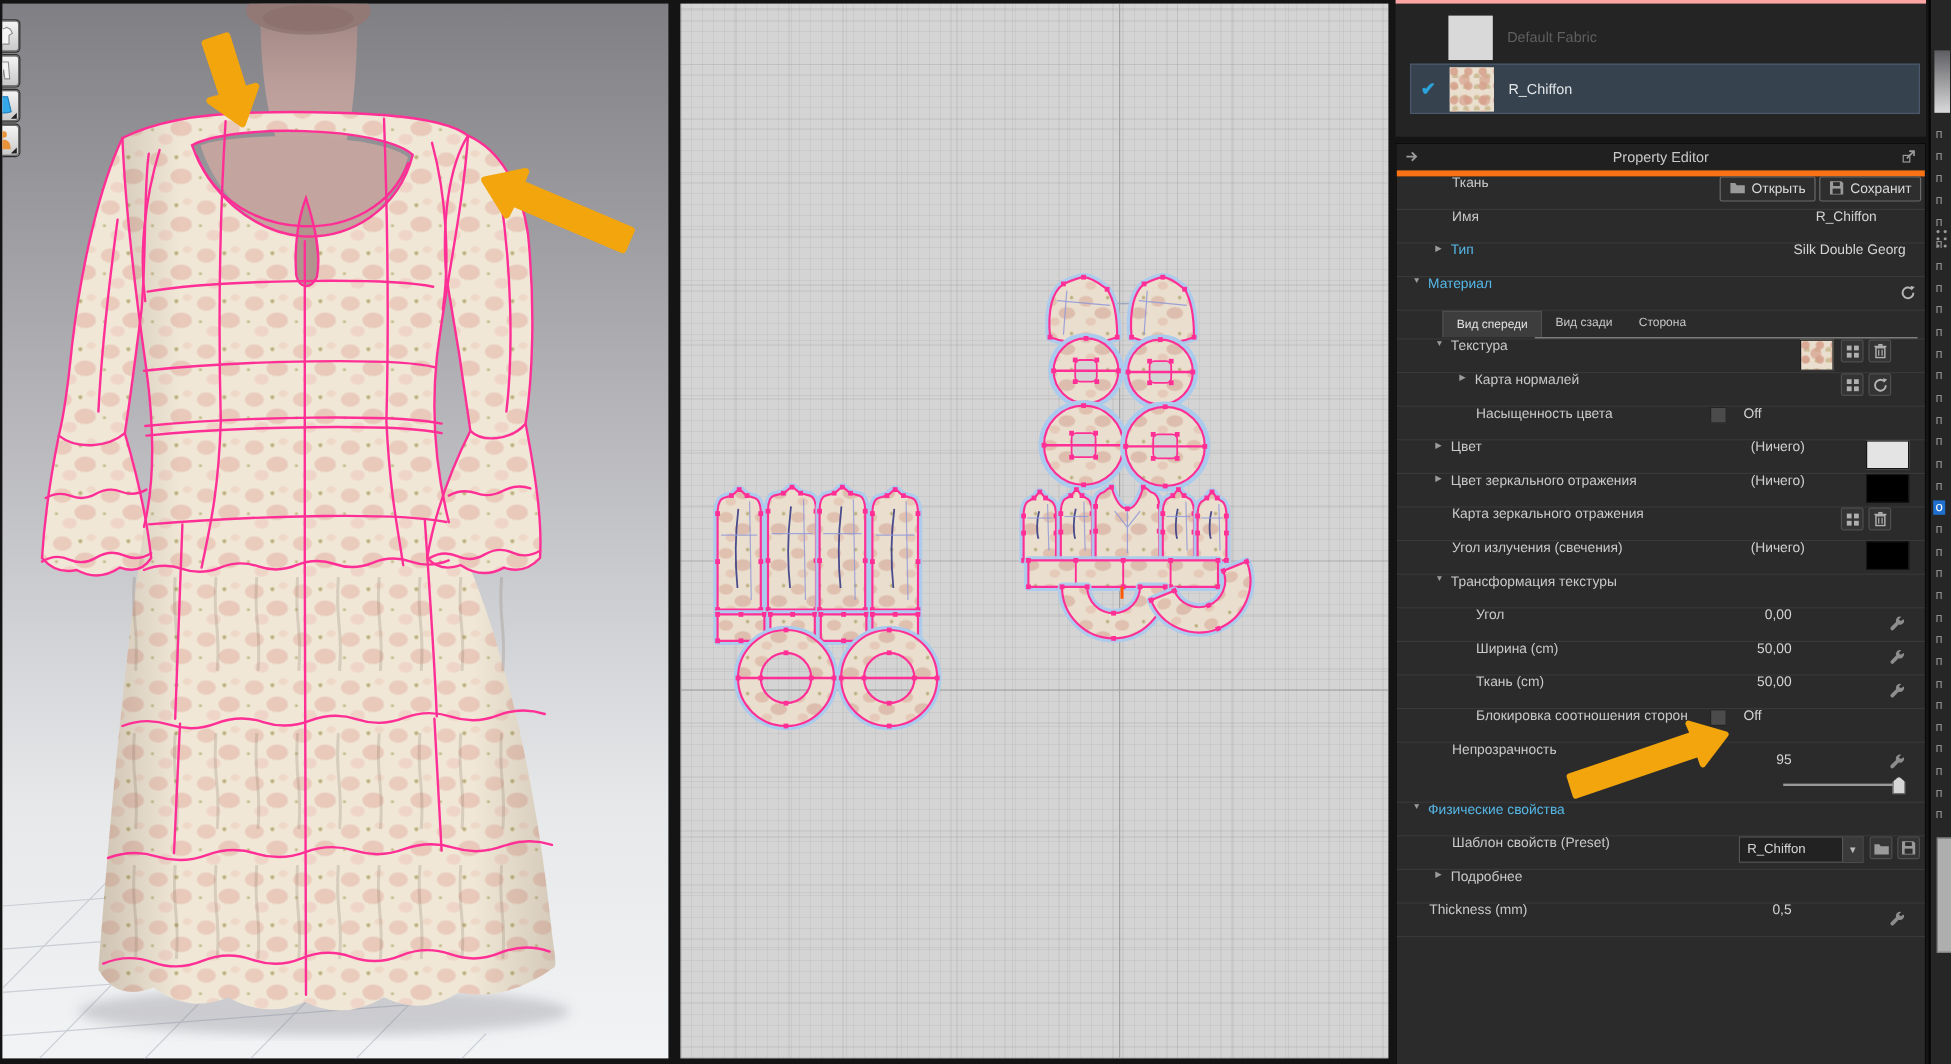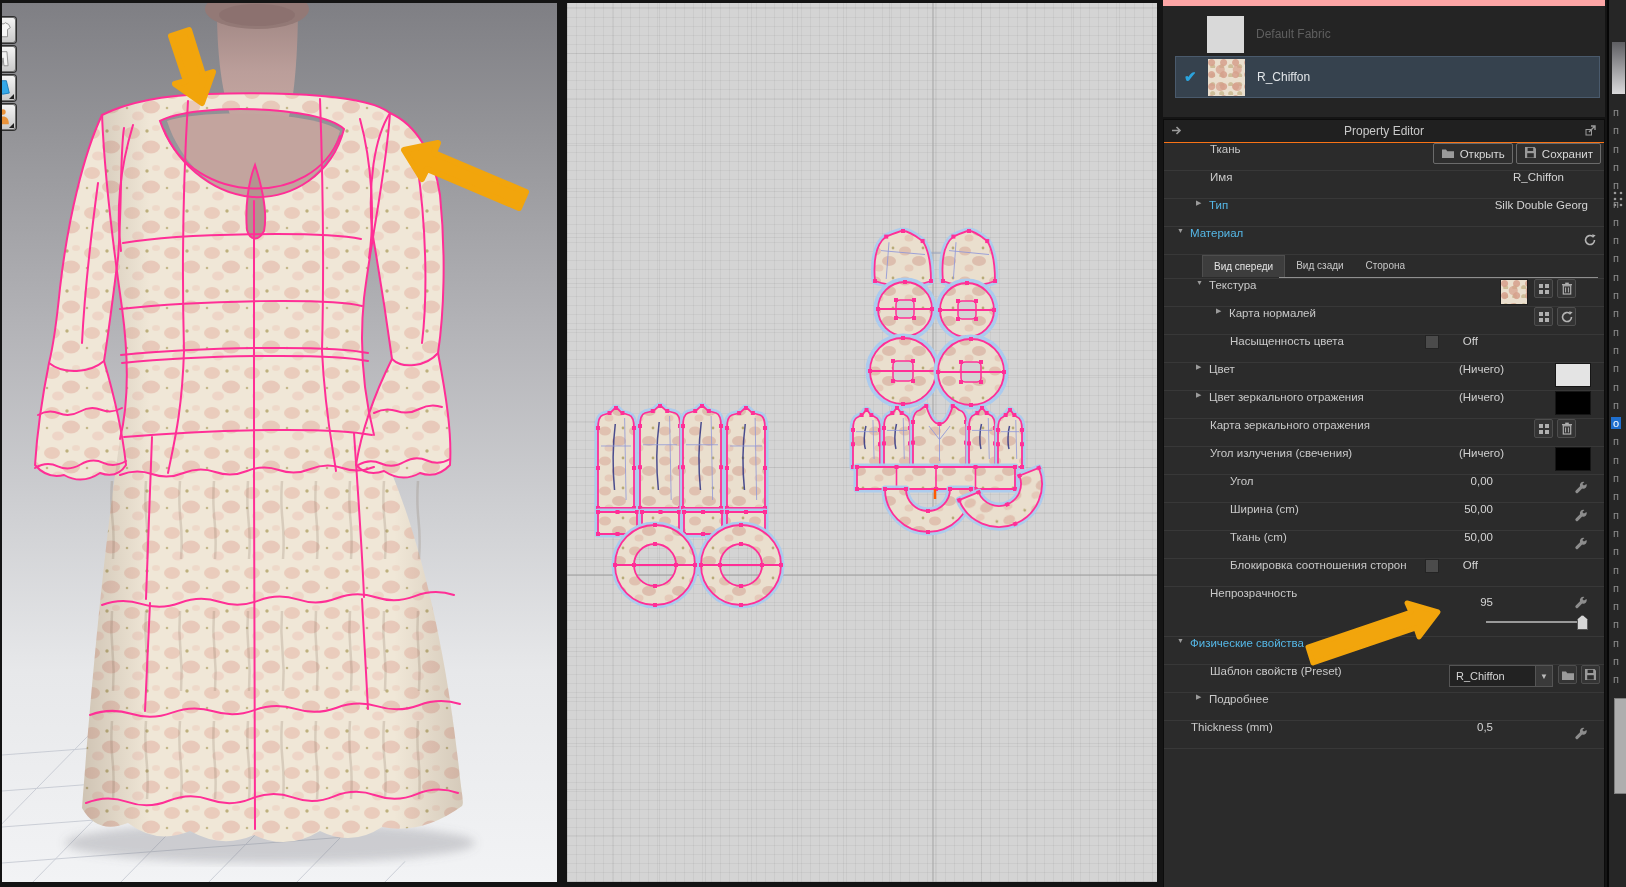--- a/index.html
+++ b/index.html
@@ -17,56 +17,56 @@
   #scene2d,#scene3d{position:absolute;left:0;top:0;}
   
   #toolbar3d{position:absolute;left:-12px;top:14px;width:26px;z-index:5;}
   .tb-btn{width:24px;height:24px;margin-bottom:3px;border:1px solid #6e6e6e;border-radius:3px;
     background:linear-gradient(180deg,#f4f4f4,#c9c9c9);position:relative;box-shadow:0 0 0 1px #2e2e2e;}
   .tb-btn .corner{position:absolute;right:1px;bottom:1px;width:0;height:0;
     border-left:5px solid transparent;border-bottom:5px solid #222;}
   .tb-btn svg{position:absolute;left:3px;top:3px;}
   
   #fabricPanel{position:absolute;left:1163px;top:0;width:442px;height:111px;background:#242424;
-    border-top:6px solid #fca5a5;}
+    border-top:3px solid #fca5a5;}
   .fab-row{position:absolute;left:12px;right:5px;height:40px;display:flex;align-items:center;}
   .fab-row.sel{background:#36424e;border:1px solid #4a5a6c;}
   .fab-check{width:22px;margin-left:8px;color:#2ba3dd;font-size:15px;font-weight:bold;}
   .fab-thumb{width:37px;height:37px;margin-left:2px;flex:none;}
   .fab-name{margin-left:12px;font-size:12px;}
   .tex-swatch{background-color:#eadfce;background-image:
      radial-gradient(circle at 30% 30%,rgba(214,160,140,.85) 0 3px,transparent 4px),
      radial-gradient(circle at 72% 62%,rgba(214,160,140,.7) 0 4px,transparent 5px),
      radial-gradient(circle at 52% 85%,rgba(182,162,108,.55) 0 2px,transparent 3px);
      background-size:12px 12px,17px 17px,9px 9px;}
   
   #propPanel{position:absolute;left:1163px;top:119px;width:442px;height:768px;background:#2b2b2b;
     border:1px solid #0c0c0c;border-bottom:none;box-sizing:border-box;}
-  .pe-header{height:22px;background:#202020;border-bottom:1px solid #f97316;position:relative;
+  .pe-header{height:22px;background:#202020;border-bottom:5px solid #f97316;position:relative;
     display:flex;align-items:center;justify-content:center;font-size:12px;color:#c9c9c9;}
   .pe-hicon-l{position:absolute;left:7px;top:5px;}
   .pe-hicon-r{position:absolute;right:7px;top:4px;}
   .prow{position:relative;border-bottom:1px solid #383838;display:flex;align-items:flex-start;
     font-size:11.5px;color:#c9c9c9;}
   .prow .tri{font-size:7px;color:#9b9b9b;width:13px;flex:none;}
   .prow .lbl{white-space:nowrap;}
   .accent{color:#55b7e6;}
   .val-num{position:absolute;right:111px;color:#d4d4d4;}
   .val-name{position:absolute;right:40px;color:#d4d4d4;}
   .val-wide{position:absolute;right:16px;color:#d4d4d4;white-space:nowrap;}
   .nothing{position:absolute;right:100px;color:#cfcfcf;}
   .csw{position:absolute;right:13px;width:34px;height:22px;border:1px solid #161616;}
   .wrench{position:absolute;right:15px;top:50%;margin-top:-8px;}
   .icons2{position:absolute;right:28px;display:flex;gap:4px;align-items:center;}
   .refresh1{position:absolute;right:7px;top:50%;margin-top:-8px;}
   .ticon{width:17px;height:17px;background:#343434;border:1px solid #4e4e4e;border-radius:2px;
     display:flex;align-items:center;justify-content:center;}
   .tthumb{position:absolute;right:76px;width:26px;height:24px;border:1px solid #1c1c1c;}
   .chk{position:absolute;right:165px;width:12px;height:12px;background:#4b4b4b;border:1px solid #242424;}
-  .offlbl{position:absolute;right:126px;color:#d2d2d2;}
+  .offlbl{position:absolute;right:136px;color:#d2d2d2;}
   .btns{position:absolute;right:3px;display:flex;gap:3px;}
   .pbtn{height:21px;display:flex;align-items:center;gap:5px;padding:0 7px;background:#2e2e2e;
     border:1px solid #6b6b6b;border-radius:2px;font-size:11.5px;color:#d8d8d8;}
   .tabs{padding-left:38px;}
   .tab{padding:0 11px;height:21px;display:flex;align-items:center;font-size:10px;color:#c7c7c7;}
   .tab.active{background:#3d3d3d;border:1px solid #4e4e4e;border-bottom:none;color:#e4e4e4;}
   .tabline{position:absolute;bottom:0;left:115px;right:6px;height:1px;background:#8f8f8f;}
   .slider-track{position:absolute;right:17px;bottom:13px;width:101px;height:2px;background:#9a9a9a;}
   .slider-handle{position:absolute;top:-6px;width:9px;height:13px;background:#d6d6d6;border:1px solid #555;
     clip-path:polygon(0 32%,50% 0,100% 32%,100% 100%,0 100%);}
@@ -765,20 +765,24 @@
               <line x1="4.6" y1="5.5" x2="4.6" y2="10.4" stroke="#b0b0b0"></line>
               <line x1="7.4" y1="5.5" x2="7.4" y2="10.4" stroke="#b0b0b0"></line>
             </svg>
           </span>
         </div>
       </div>
       <div class="prow t-swatch" style="height: 27px;">
         <span class="lbl" style="margin-left: 46px;">Угол излучения (свечения)</span>
         <span class="nothing">(Ничего)</span>
         <span class="csw" style="background: rgb(0, 0, 0);"></span>
+      </div>
+      <div class="prow t-plain" style="height: 27px;">
+        <span class="tri" style="margin-left: 32px;">▼</span>
+        <span class="lbl">Трансформация текстуры</span>
       </div>
       <div class="prow t-num" style="height: 27px;">
         <span class="lbl" style="margin-left: 66px;">Угол</span>
         <span class="val-num">0,00</span>
         <span class="wrench"><svg width="16" height="16" viewBox="0 0 16 16">
             <path d="M13.6,3.1 a3.5,3.5 0 0 1 -4.4,4.4 L5,11.8 a1.55,1.55 0 0 1 -2.2,-2.2 L7,5.3 a3.5,3.5 0 0 1 4.4,-4.4 l-2.1,2.1 1.6,1.6 z" fill="#8d8d8d"></path>
           </svg></span>
       </div>
       <div class="prow t-num" style="height: 27px;">
         <span class="lbl" style="margin-left: 66px;">Ширина (cm)</span>

